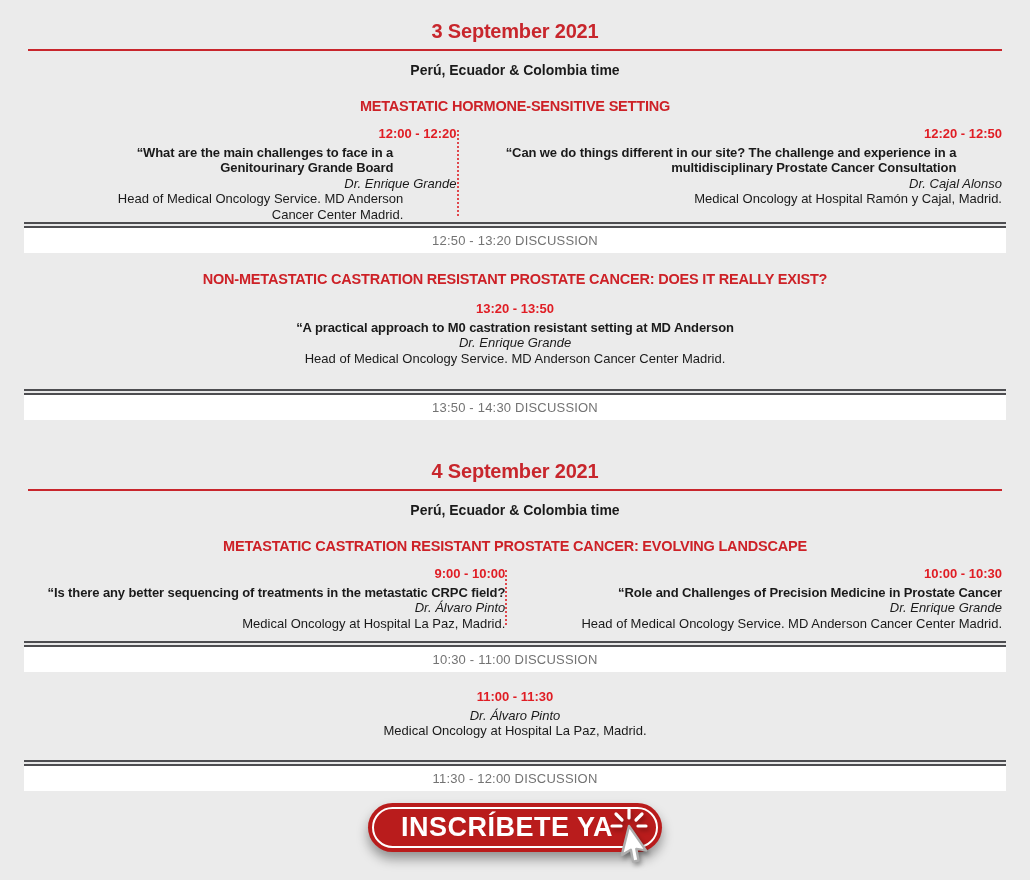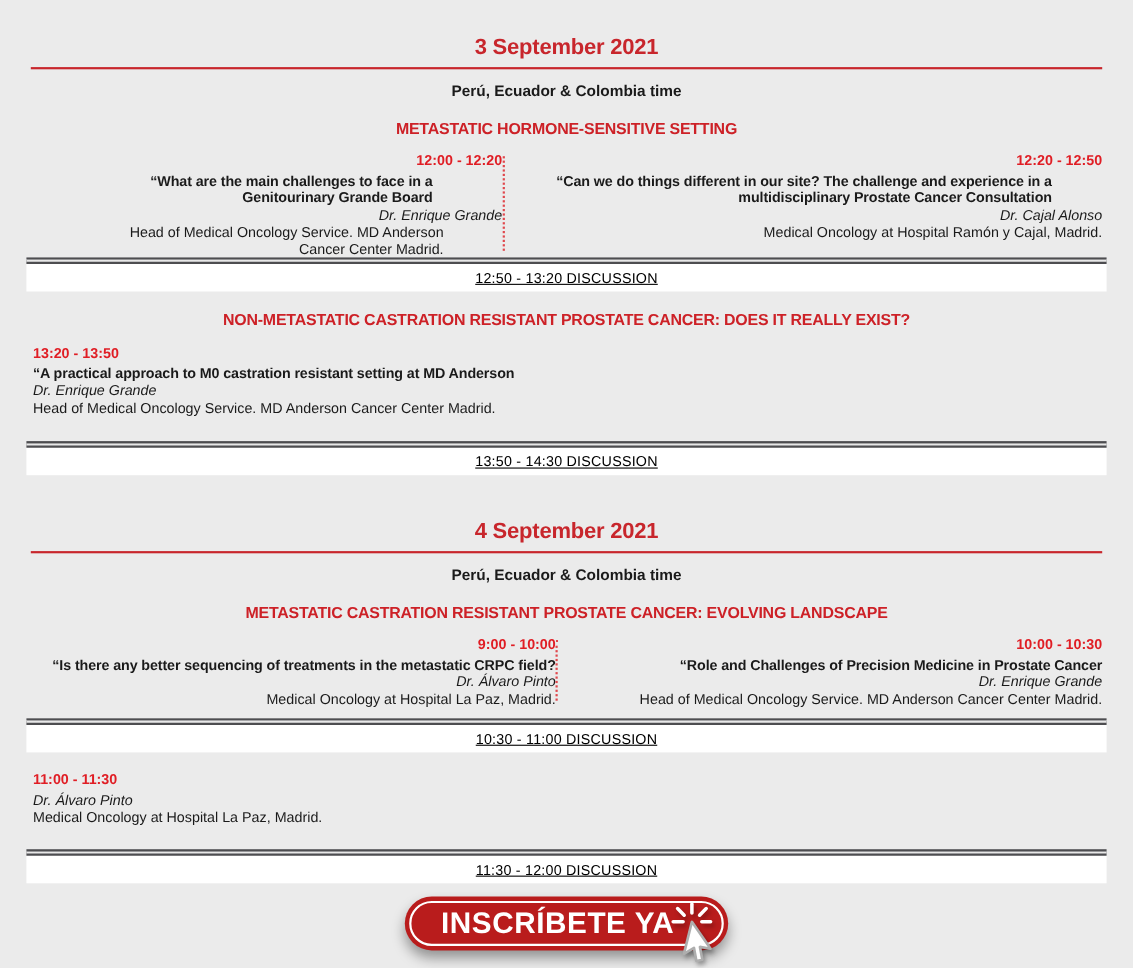--- a/index.html
+++ b/index.html
@@ -4,21 +4,21 @@
 <style>
   html,body{margin:0;padding:0;}
   body{
     width:1030px;height:880px;
     background:#ebebeb;
     font-family:"Liberation Sans","DejaVu Sans",sans-serif;
     color:#1a1a1a;
     overflow:hidden;
     -webkit-font-smoothing:antialiased;
   }
-  .wrap{padding-top:32px;}
+  .wrap{padding-top:20px;}
 
   .day-title{
     text-align:center;font-size:20px;font-weight:bold;
     color:#c8262c;letter-spacing:-0.2px;
   }
   .red-rule{height:2px;background:#c8262c;margin:6px 28px 0 28px;}
   .tz{
     text-align:center;font-size:14px;font-weight:bold;margin-top:11px;
   }
   .section-title{
@@ -38,31 +38,31 @@
   }
 
   .session{font-size:13px;line-height:15.5px;}
   .session .time{color:#e01d24;font-weight:bold;margin-bottom:3px;font-size:13px;}
   .session .talk{font-weight:bold;letter-spacing:-0.1px;}
   .session .speaker{font-style:italic;}
   .session .affil{}
   .mxa{margin-left:auto;margin-right:auto;}
   .w300{max-width:302px;} .w320{max-width:322px;} .w452{max-width:452px;}
 
-  .single{ font-size:13px;line-height:15.5px;margin:14px 30px 0 30px;}
+  .single{ text-align:center;font-size:13px;line-height:15.5px;margin:14px 30px 0 30px;}
 
   .discussion{
     margin:0 24px;background:#ffffff;
     border-top:2px solid #4d4d50;
     box-shadow: inset 0 2px 0 #e8e8e8, inset 0 4px 0 #4d4d50;
     padding-top:4px;
   }
   .discussion .bar-text{
     height:25px;display:flex;align-items:center;justify-content:center;
-    font-size:13px;color:#000000;letter-spacing:0.2px;text-decoration:underline;
+    font-size:13px;color:#737373;letter-spacing:0.2px;
   }
   .mt10{margin-top:10px;}
 
   .day2-gap{margin-top:40px;}
 
   .cta-wrap{display:flex;justify-content:center;margin-top:12px;}
   .cta{
     position:relative;width:294px;height:49px;border:none;cursor:pointer;
     background:#b91c1c;border-radius:26px;
     box-shadow:0 7px 12px rgba(0,0,0,0.38);

